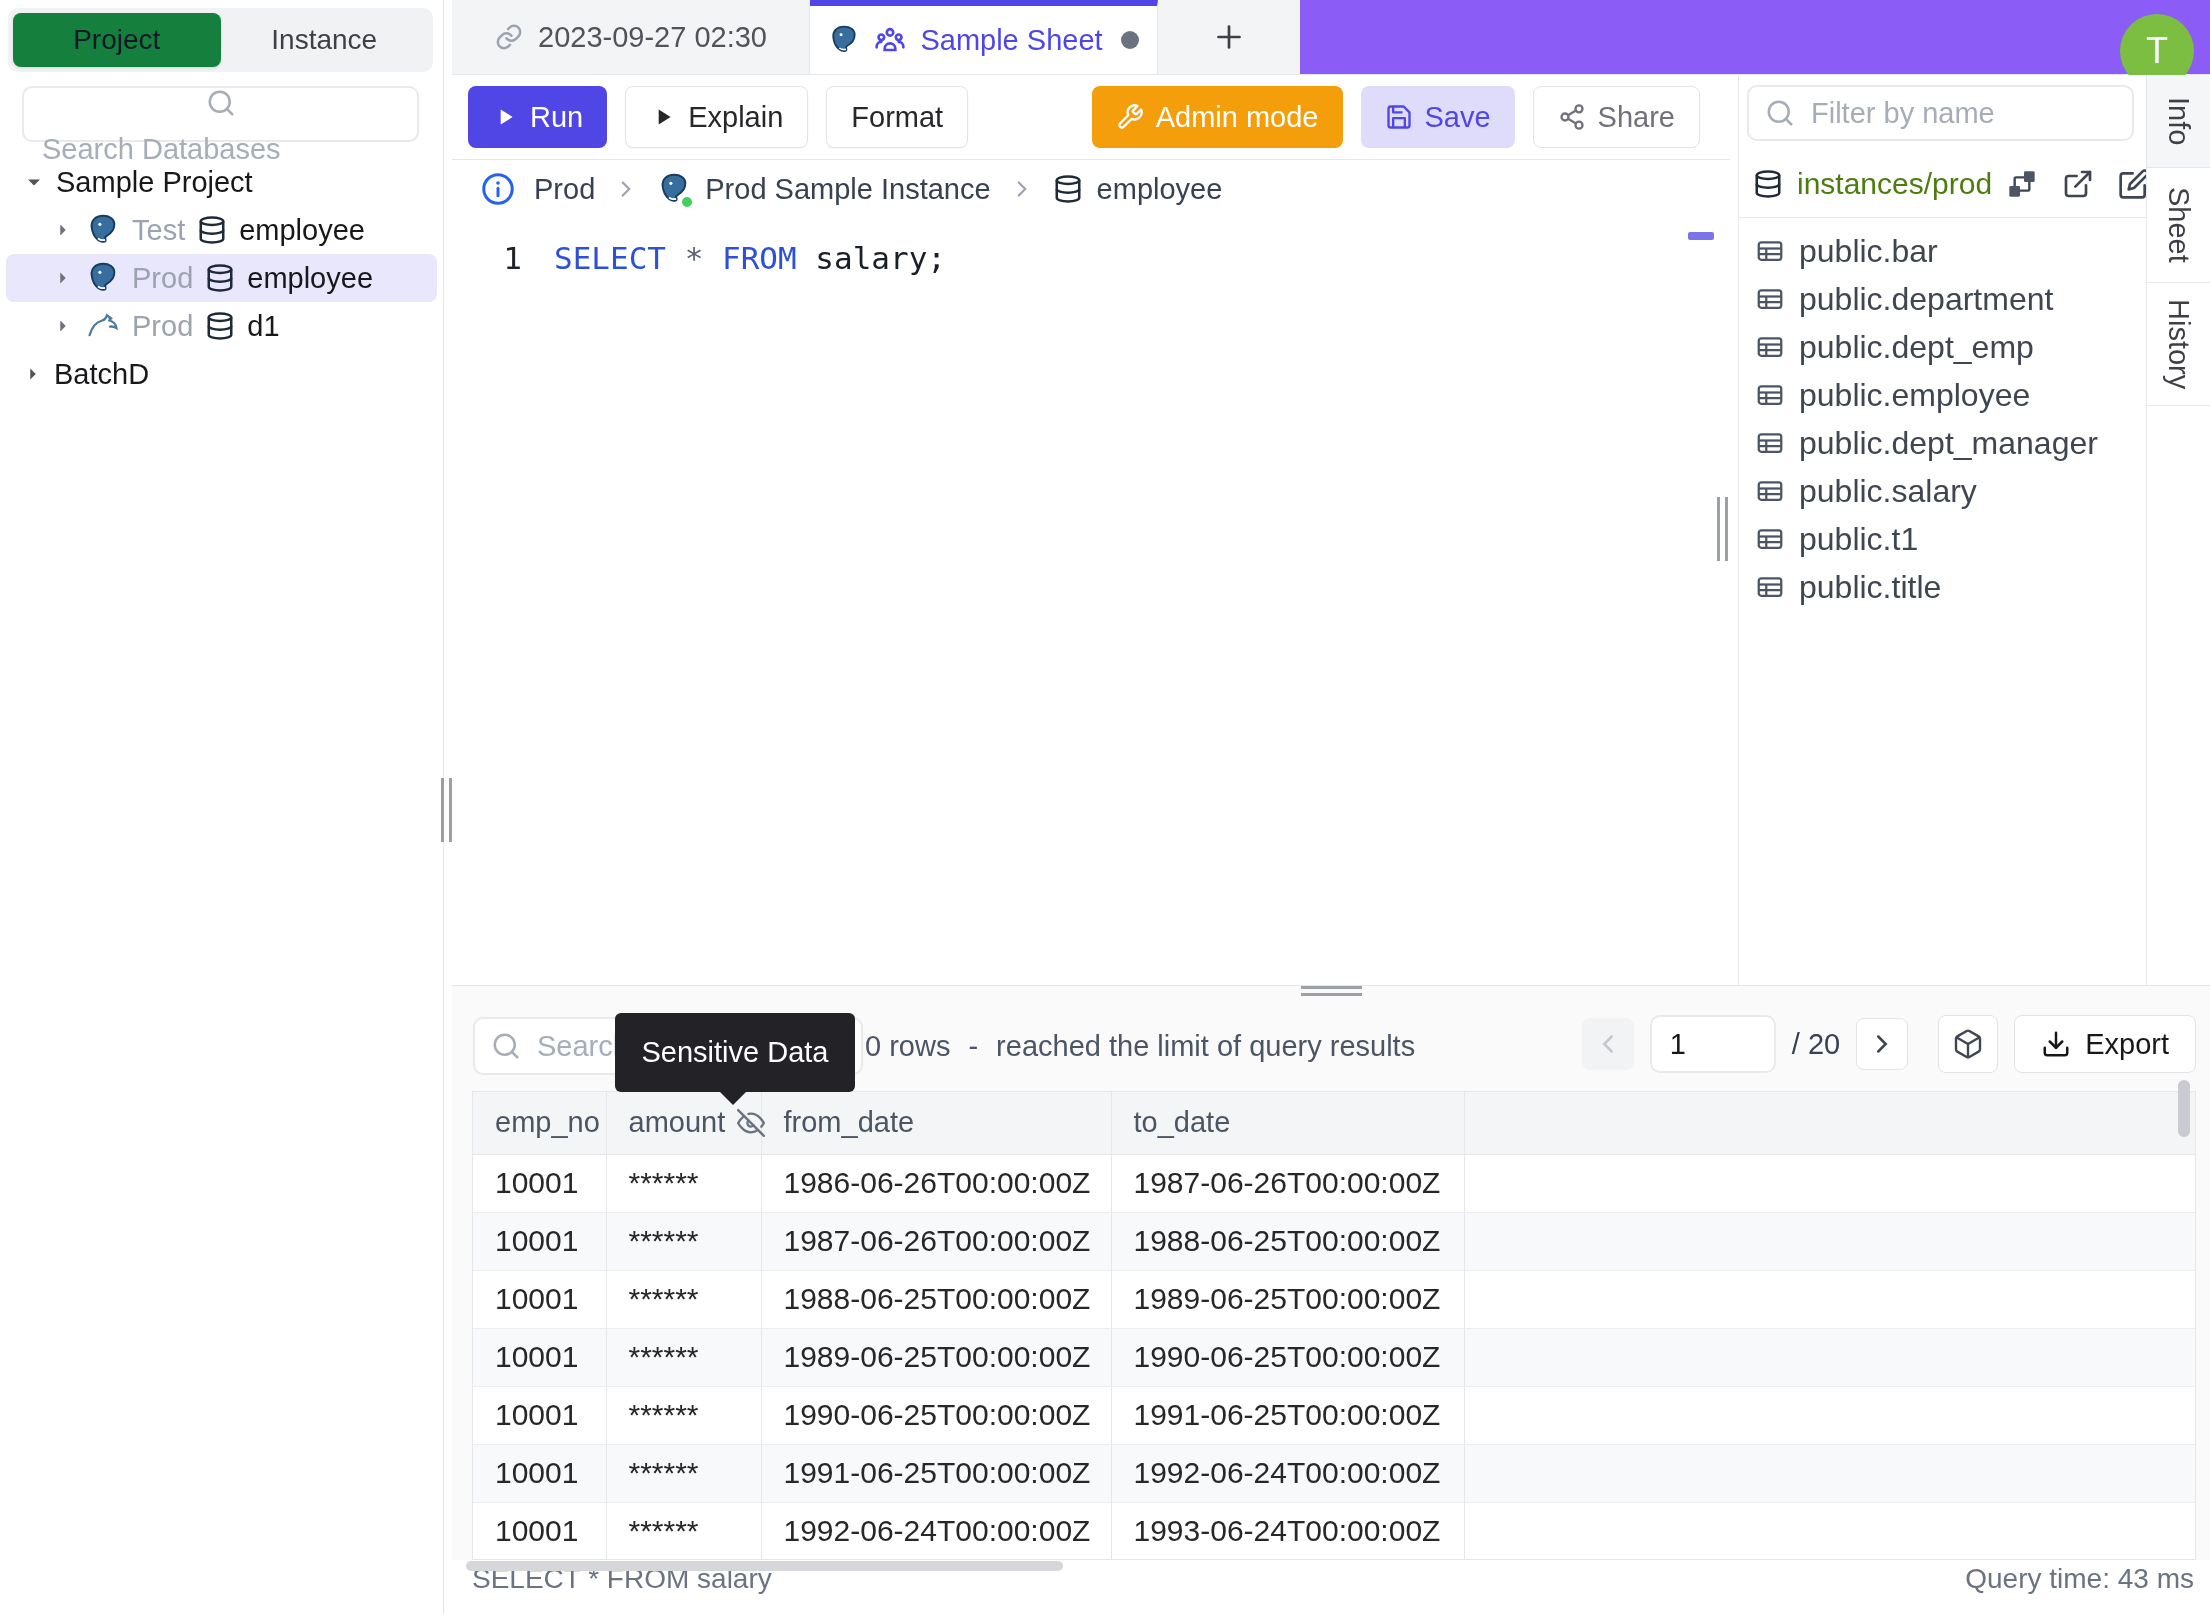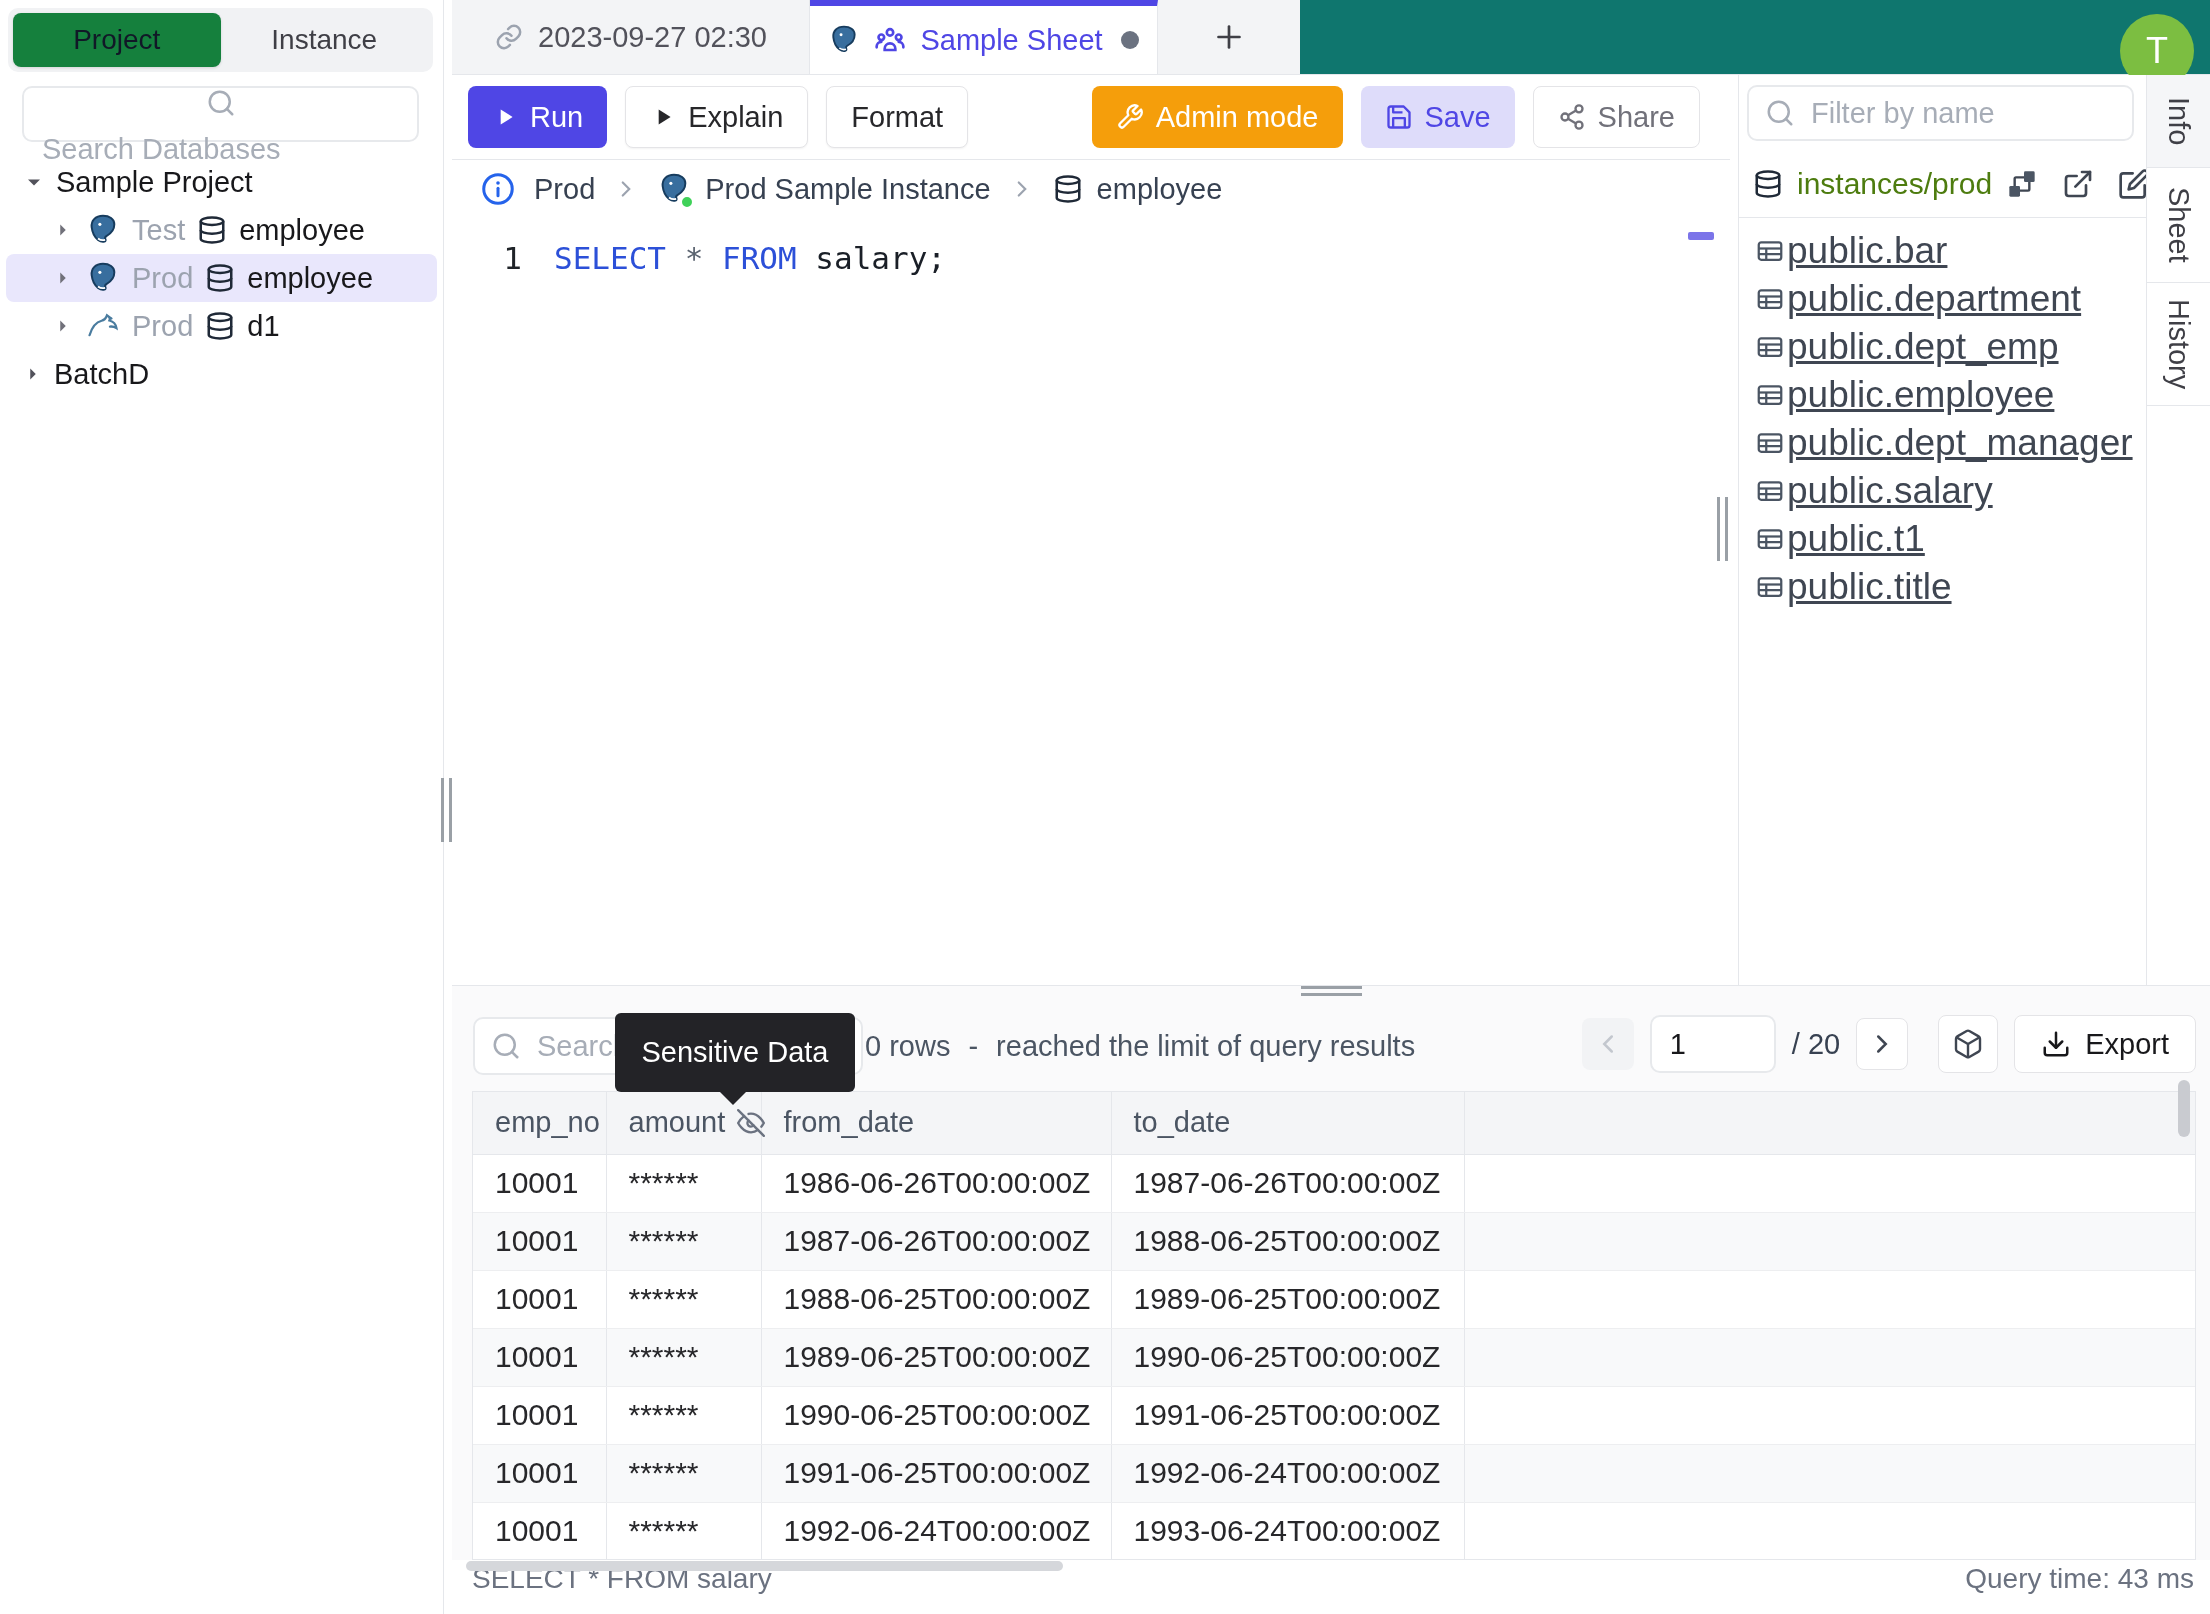--- a/index.html
+++ b/index.html
@@ -19,21 +19,21 @@
   .search-db { position:absolute; left:22px; right:24px; top:86px; height:56px;flex-direction:column; }
   .tree { position:absolute; left:0; right:0; top:158px; }
   .tree-row { height:48px; display:flex; align-items:center; gap:12px; font-size:29px; color:#18181b; cursor:pointer; }
   .tree-root { padding-left:22px;gap:10px; }
   .tree-db { padding-left:52px; }
   .tree-db .env { color:#9ca3af; }
   .tree-row.selected { background:#e9e7fc; border-radius:8px; margin:0 6px; padding-left:46px; }
   .caret { flex:0 0 auto; }
 
   
-  .topbar { position:absolute; left:452px; top:0; right:0; height:75px; background:#0f766e; border-bottom:1px solid #e5e7eb; }
+  .topbar { position:absolute; left:452px; top:0; right:0; height:75px; background:#8b5cf6; border-bottom:1px solid #e5e7eb; }
   .tabs-strip { position:absolute; left:0; top:0; width:848px; height:74px; background:#f3f4f6; display:flex; }
   .tab { display:flex; align-items:center; justify-content:center; gap:14px; font-size:29px; cursor:pointer; }
   .tab-datetime { width:358px; color:#52525b; border-right:1px solid #e5e7eb; }
   .tab-active { width:348px; background:#fff; border-top:6px solid #4f46e5; border-right:1px solid #e5e7eb; color:#4f46e5; }
   .tab-dot { width:18px; height:18px; border-radius:50%; background:#6b7280; margin-left:4px; }
   .tab-plus { flex:1; }
   .avatar { position:absolute; right:16px; top:14px; width:74px; height:74px; border-radius:50%; background:#7cbe41; color:#fff; font-size:36px; display:flex; align-items:center; justify-content:center; cursor:pointer; }
 
   
   .toolbar { position:absolute; left:452px; top:75px; width:1278px; height:85px; background:#fff; border-bottom:1px solid #e5e7eb; display:flex; align-items:center; gap:18px; padding:0 30px 0 16px; }
@@ -66,21 +66,21 @@
   .grip-h span { width:61px; height:3px; background:#9aa0a6; }
 
   
   .sidebar-right { position:absolute; left:1738px; top:75px; width:408px; height:925px; background:#fff; border-left:1px solid #e5e7eb; }
   .filter-box { position:absolute; left:8px; right:12px; top:10px; height:56px; }
   .rs-header { position:absolute; left:14px; right:14px; top:80px; height:58px; display:flex; align-items:center; gap:14px; font-size:30px; color:#4d7c0f; }
   .rs-icons { margin-left:auto; display:flex; gap:24px; color:#3f4652; }
   .rs-icons > span { cursor:pointer; }
   .rs-divider { position:absolute; left:0; right:0; top:142px; border-top:1px solid #e5e7eb; }
   .rs-list { position:absolute; left:0; right:0; top:152px; }
-  .rs-item { height:48px; display:flex; align-items:center; gap:2px; padding-left:16px; font-size:37px; color:#3f4652; cursor:pointer;text-decoration:underline; }
+  .rs-item { height:48px; display:flex; align-items:center; gap:14px; padding-left:16px; font-size:32px; color:#3f4652; cursor:pointer; }
 
   
   .vtabs { position:absolute; left:2146px; top:75px; width:64px; height:925px; background:#fff; border-left:1px solid #e5e7eb; }
   .vtab { writing-mode:vertical-rl; width:100%; display:flex; align-items:center; justify-content:center; font-size:29px; color:#3f3f46; border-bottom:1px solid #e5e7eb; cursor:pointer; }
   .vtab-info { height:93px; background:#f5f6f8; }
   .vtab-sheet { height:115px; }
   .vtab-history { height:123px; }
 
   
   .results { position:absolute; left:452px; top:985px; right:0; height:575px; background:#fafafb; border-top:1px solid #e5e7eb; }

